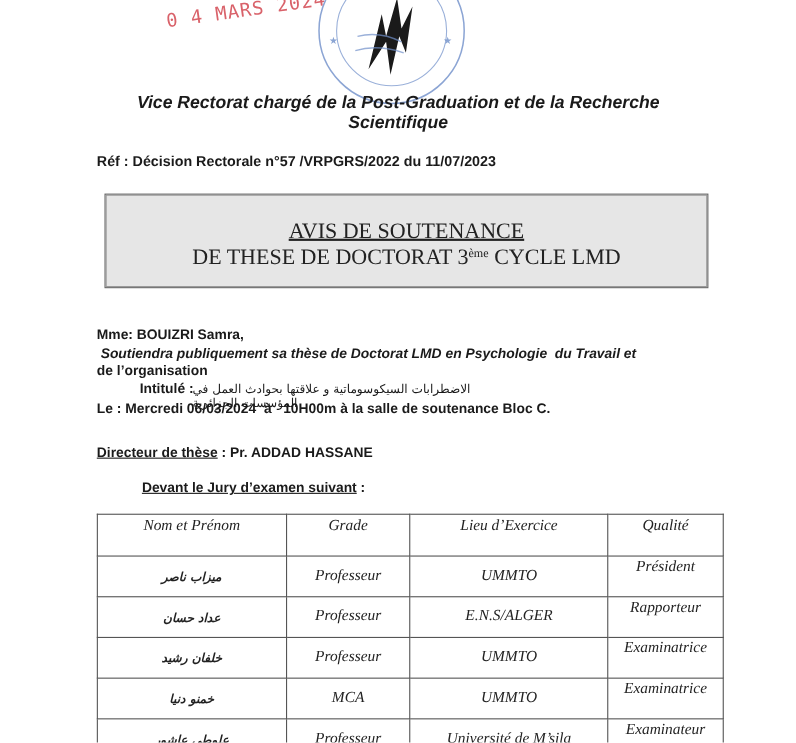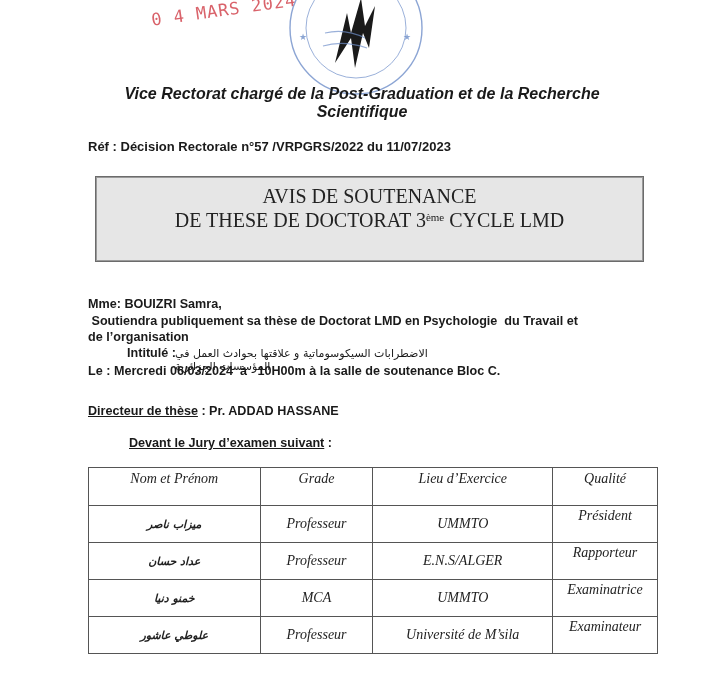--- a/index.html
+++ b/index.html
@@ -3,21 +3,21 @@
 <meta charset="utf-8">
 <style>
   html, body { margin:0; padding:0; background:#ffffff; }
   body { width:724px; height:675px; position:relative; overflow:hidden; font-family:"Liberation Sans", sans-serif; color:#1a1a1a; }
   .abs { position:absolute; }
   .date-stamp { left:150px; top:10px; color:#d9626a; font-family:"DejaVu Sans Mono", monospace; font-size:17px; transform:rotate(-8deg); letter-spacing:1px; transform-origin:left top; }
   .seal { left:285px; top:-22px; width:142px; height:118px; }
   .header-line { left:0; width:724px; text-align:center; font-weight:bold; font-style:italic; font-size:16px; }
   .ref { left:88px; top:139px; font-weight:bold; font-size:13px; }
   .title-box { left:95px; top:176px; width:547px; height:84px; background:#e6e6e6; border:1px solid #6b6b6b; box-shadow:inset 0 0 0 1px #9a9a9a; text-align:center; font-family:"Liberation Serif", serif; font-size:20px; line-height:24px; color:#222; }
-  .title-box .l1 { margin-top:7px; }
+  .title-box .l1 { margin-top:21px;text-decoration:underline; }
   .title-box sup { font-size:11px; vertical-align:top; position:relative; top:-3px; }
   .p { left:88px; font-weight:bold; font-size:12.6px; }
   .u { text-decoration:underline; }
   .arabic { font-family:"DejaVu Sans", sans-serif; font-weight:normal; font-size:11px; direction:rtl; }
   table.jury { position:absolute; left:88px; top:467px; width:570px; border-collapse:collapse; font-family:"Liberation Serif", serif; font-size:14px; color:#222; }
   table.jury td, table.jury th { border:1px solid #555; font-weight:normal; text-align:center; vertical-align:middle; padding:0;font-style:italic; }
   table.jury th { height:34px; vertical-align:top; padding-top:3px; }
   table.jury td { height:34px; }
   table.jury td.q { vertical-align:top; padding-top:2px; }
   table.jury td.ar { font-family:"DejaVu Sans", sans-serif; font-weight:bold; font-size:11px; direction:rtl;margin-left:42px; }
@@ -41,21 +41,21 @@
 <div class="abs header-line" style="top:103px; left:0; width:724px;">Scientifique</div>
 
 <div class="abs ref">Réf : Décision Rectorale n°57  /VRPGRS/2022 du 11/07/2023</div>
 
 <div class="abs title-box">
   <div class="l1">AVIS DE SOUTENANCE</div>
   <div><span>DE THESE DE DOCTORAT 3</span><sup>ème</sup><span> CYCLE LMD</span></div>
 </div>
 
 <div class="abs p" style="top:297px;">Mme: BOUIZRI Samra,</div>
-<div class="abs p" style="top:314px; white-space:pre;"> Soutiendra publiquement sa thèse de Doctorat LMD en Psychologie  du Travail et</div>
+<div class="abs p" style="top:314px; white-space:pre;font-style:italic;"> Soutiendra publiquement sa thèse de Doctorat LMD en Psychologie  du Travail et</div>
 <div class="abs p" style="top:330px;">de l’organisation</div>
 <div class="abs p" style="top:346px;padding-left:39px;">Intitulé :</div>
 <div class="abs p arabic" style="top:347px; left:175px; width:290px; text-align:left;">الاضطرابات السيكوسوماتية و علاقتها بحوادث العمل في المؤسسات الجزائرية</div>
 <div class="abs p" style="top:364px; white-space:pre;">Le : Mercredi 06/03/2024  à   10H00m à la salle de soutenance Bloc C.</div>
 
 <div class="abs p" style="top:404px;"><span class="u">Directeur de thèse</span><span> : Pr. ADDAD HASSANE</span></div>
 
 <div class="abs p" style="top:436px; left:129px;"><span class="u">Devant le Jury d’examen suivant</span><span> :</span></div>
 
 <table class="jury">
@@ -78,20 +78,26 @@
     <td>UMMTO</td>
     <td class="q">Président</td>
   </tr>
   <tr>
     <td class="ar">عداد حسان</td>
     <td>Professeur</td>
     <td>E.N.S/ALGER</td>
     <td class="q">Rapporteur</td>
   </tr>
   <tr>
+    <td class="ar">خلفان رشيد</td>
+    <td>Professeur</td>
+    <td>UMMTO</td>
+    <td class="q">Examinatrice</td>
+  </tr>
+  <tr>
     <td class="ar">خمنو دنيا</td>
     <td>MCA</td>
     <td>UMMTO</td>
     <td class="q">Examinatrice</td>
   </tr>
   <tr>
     <td class="ar">علوطي عاشور</td>
     <td>Professeur</td>
     <td>Université de M’sila</td>
     <td class="q">Examinateur</td>

